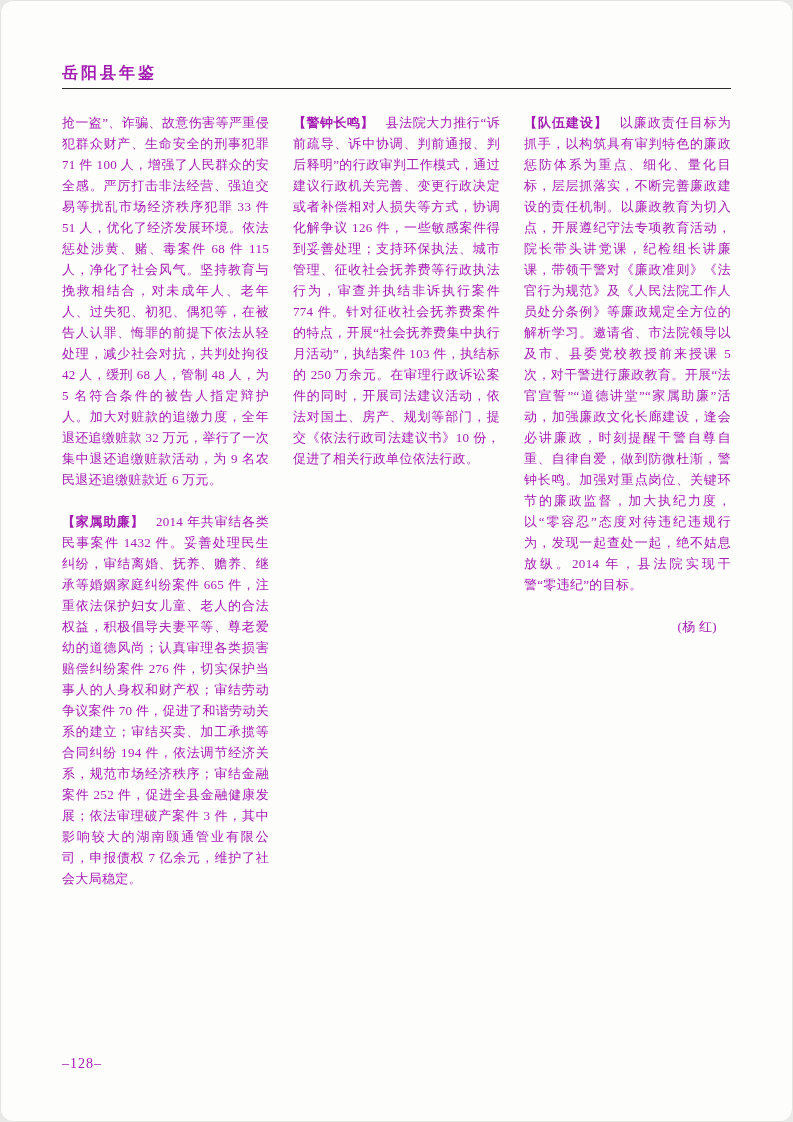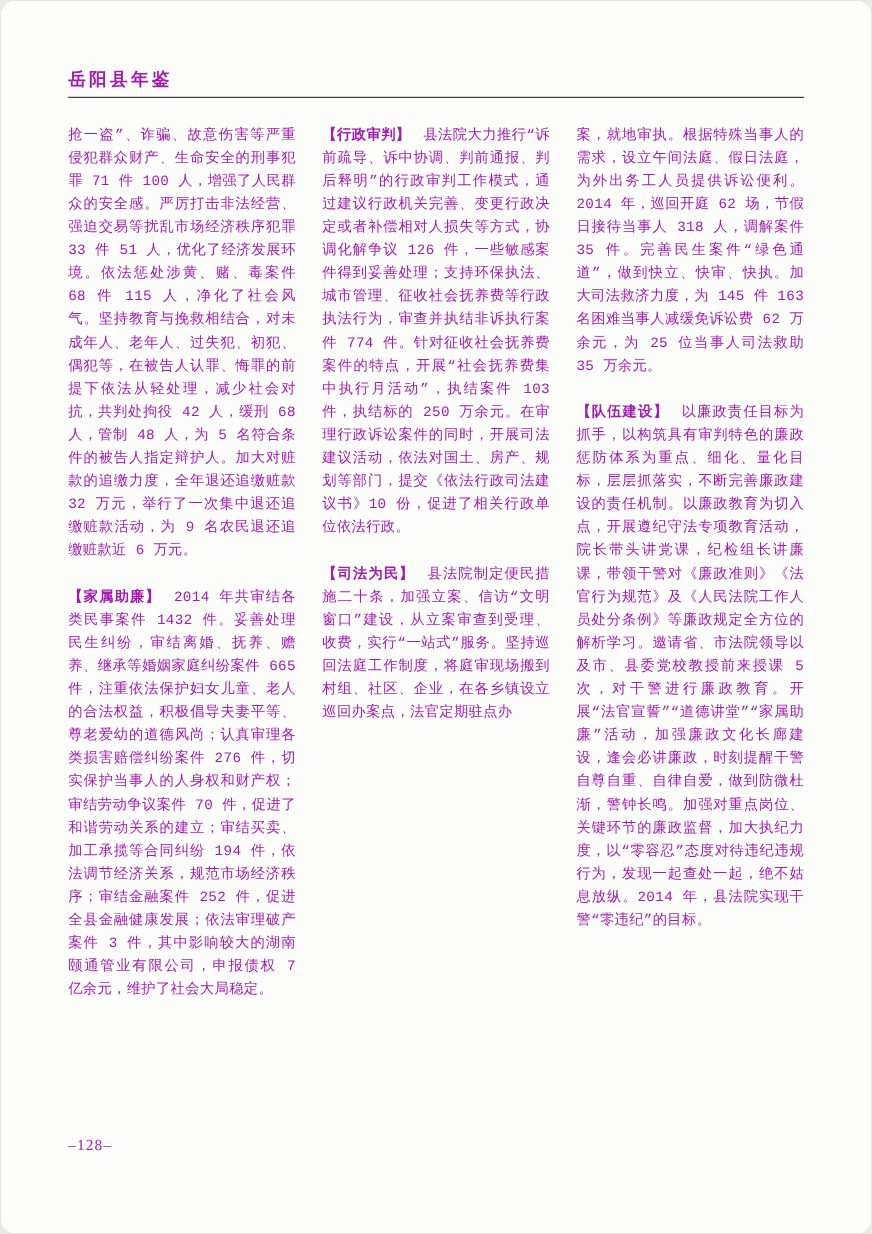--- a/index.html
+++ b/index.html
@@ -32,21 +32,20 @@
     margin-top: 6px;
     border-bottom: 1.5px solid #2a2a2a;
   }
   .content {
     position: absolute;
     left: 62px;
     right: 62px;
     top: 112px;
     display: flex;
     gap: 24px;
-    font-family: Liberation Mono, monospace;
   }
   .column {
     flex: 1 1 0;
     min-width: 0;
     font-size: 13px;
     line-height: 21px;
     text-align: justify;
     letter-spacing: 0.3px;
   }
   .block { margin: 0; }
@@ -57,21 +56,21 @@
   }
   .section-title:empty { margin-right: 0; display: none; }
   .signature {
     margin-top: 14px;
     text-align: right;
     padding-right: 14px;
   }
   .page-number {
     position: absolute;
     left: 62px;
-    bottom: 72px;
+    bottom: 50px;
     font-size: 14px;
     letter-spacing: 1px;
     text-align: right;
   }
 </style>
 </head>
 <body>
 
 <div class="page">
 
@@ -81,26 +80,25 @@
   </div>
 
   <div class="content">
 
     <div class="column">
       <p class="block"><span>抢一盗”、诈骗、故意伤害等严重侵犯群众财产、生命安全的刑事犯罪 71 件 100 人，增强了人民群众的安全感。严厉打击非法经营、强迫交易等扰乱市场经济秩序犯罪 33 件 51 人，优化了经济发展环境。依法惩处涉黄、赌、毒案件 68 件 115 人，净化了社会风气。坚持教育与挽救相结合，对未成年人、老年人、过失犯、初犯、偶犯等，在被告人认罪、悔罪的前提下依法从轻处理，减少社会对抗，共判处拘役 42 人，缓刑 68 人，管制 48 人，为 5 名符合条件的被告人指定辩护人。加大对赃款的追缴力度，全年退还追缴赃款 32 万元，举行了一次集中退还追缴赃款活动，为 9 名农民退还追缴赃款近 6 万元。</span></p>
       <p class="block"><span class="section-title">【家属助廉】</span><span>2014 年共审结各类民事案件 1432 件。妥善处理民生纠纷，审结离婚、抚养、赡养、继承等婚姻家庭纠纷案件 665 件，注重依法保护妇女儿童、老人的合法权益，积极倡导夫妻平等、尊老爱幼的道德风尚；认真审理各类损害赔偿纠纷案件 276 件，切实保护当事人的人身权和财产权；审结劳动争议案件 70 件，促进了和谐劳动关系的建立；审结买卖、加工承揽等合同纠纷 194 件，依法调节经济关系，规范市场经济秩序；审结金融案件 252 件，促进全县金融健康发展；依法审理破产案件 3 件，其中影响较大的湖南颐通管业有限公司，申报债权 7 亿余元，维护了社会大局稳定。</span></p>
     </div>
 
     <div class="column">
-      <p class="block"><span class="section-title">【行政审判】</span><span>县法院大力推行“诉前疏导、诉中协调、判前通报、判后释明”的行政审判工作模式，通过建议行政机关完善、变更行政决定或者补偿相对人损失等方式，协调化解争议 126 件，一些敏感案件得到妥善处理；支持环保执法、城市管理、征收社会抚养费等行政执法行为，审查并执结非诉执行案件 774 件。针对征收社会抚养费案件的特点，开展“社会抚养费集中执行月活动”，执结案件 103 件，执结标的 250 万余元。在审理行政诉讼案件的同时，开展司法建议活动，依法对国土、房产、规划等部门，提交《依法行政司法建议书》10 份，促进了相关行政单位依法行政。</span></p>
-      <p class="block"><span class="section-title">【司法为民】</span><span>县法院制定便民措施二十条，加强立案、信访“文明窗口”建设，从立案审查到受理、收费，实行“一站式”服务。坚持巡回法庭工作制度，将庭审现场搬到村组、社区、企业，在各乡镇设立巡回办案点，法官定期驻点办</span></p>
+      <p class="block"><span class="section-title">【警钟长鸣】</span><span>县法院大力推行“诉前疏导、诉中协调、判前通报、判后释明”的行政审判工作模式，通过建议行政机关完善、变更行政决定或者补偿相对人损失等方式，协调化解争议 126 件，一些敏感案件得到妥善处理；支持环保执法、城市管理、征收社会抚养费等行政执法行为，审查并执结非诉执行案件 774 件。针对征收社会抚养费案件的特点，开展“社会抚养费集中执行月活动”，执结案件 103 件，执结标的 250 万余元。在审理行政诉讼案件的同时，开展司法建议活动，依法对国土、房产、规划等部门，提交《依法行政司法建议书》10 份，促进了相关行政单位依法行政。</span></p>
     </div>
 
     <div class="column">
-      <p class="block"><span>案，就地审执。根据特殊当事人的需求，设立午间法庭、假日法庭，为外出务工人员提供诉讼便利。2014 年，巡回开庭 62 场，节假日接待当事人 318 人，调解案件 35 件。完善民生案件“绿色通道”，做到快立、快审、快执。加大司法救济力度，为 145 件 163 名困难当事人减缓免诉讼费 62 万余元，为 25 位当事人司法救助 35 万余元。</span></p>
       <p class="block"><span class="section-title">【队伍建设】</span><span>以廉政责任目标为抓手，以构筑具有审判特色的廉政惩防体系为重点、细化、量化目标，层层抓落实，不断完善廉政建设的责任机制。以廉政教育为切入点，开展遵纪守法专项教育活动，院长带头讲党课，纪检组长讲廉课，带领干警对《廉政准则》《法官行为规范》及《人民法院工作人员处分条例》等廉政规定全方位的解析学习。邀请省、市法院领导以及市、县委党校教授前来授课 5 次，对干警进行廉政教育。开展“法官宣誓”“道德讲堂”“家属助廉”活动，加强廉政文化长廊建设，逢会必讲廉政，时刻提醒干警自尊自重、自律自爱，做到防微杜渐，警钟长鸣。加强对重点岗位、关键环节的廉政监督，加大执纪力度，以“零容忍”态度对待违纪违规行为，发现一起查处一起，绝不姑息放纵。2014 年，县法院实现干警“零违纪”的目标。</span></p>
+      <p class="block signature">(杨  红)</p>
     </div>
 
   </div>
 
   <div class="page-number">–128–</div>
 
 </div>
 
 </body></html>

